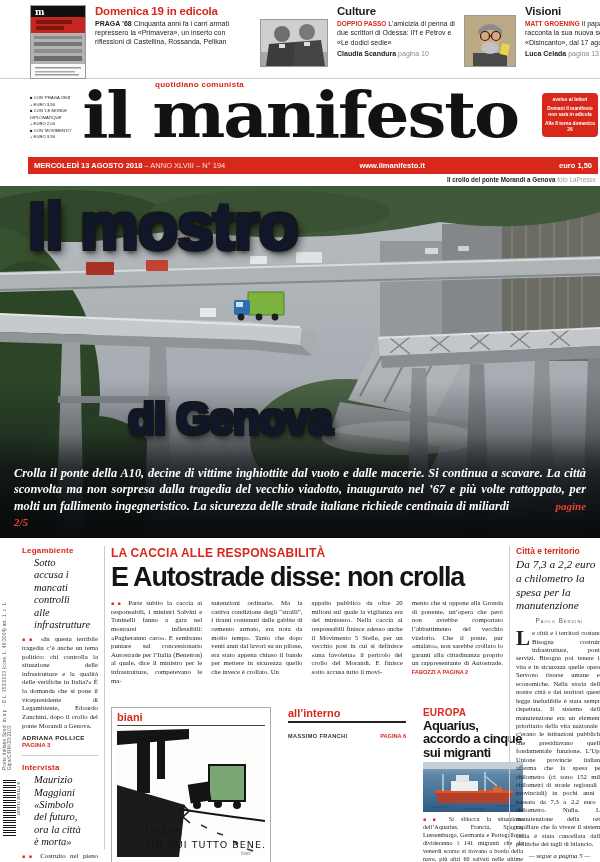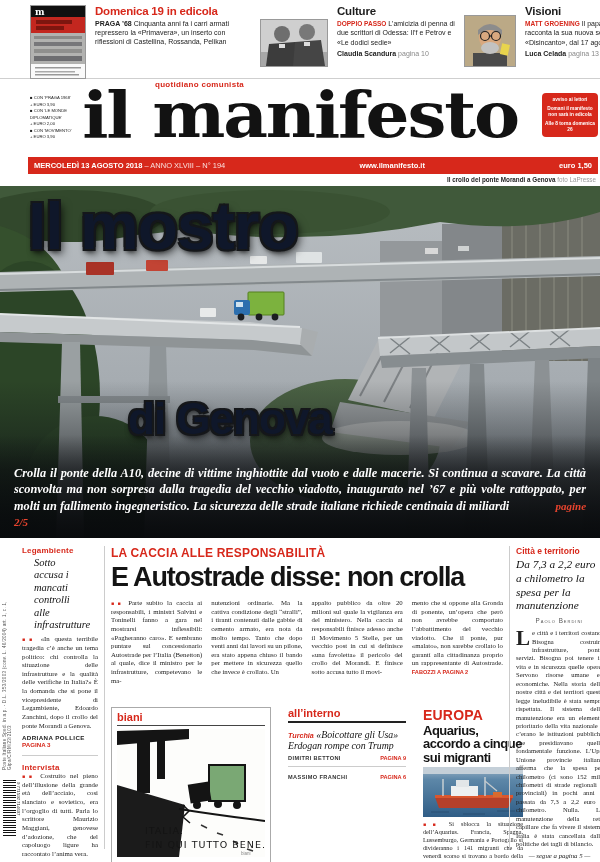--- a/index.html
+++ b/index.html
@@ -326,20 +326,21 @@
         <div class="body-txt">
           <span class="mark">■■</span>
           <span>«In questa terribile tragedia c’è anche un tema politico: chi controlla la situazione delle infrastrutture e la qualità delle verifiche in Italia?» È la domanda che si pone il vicepresidente di Legambiente, Edoardo Zanchini, dopo il crollo del ponte Morandi a Genova.</span>
         </div>
         <div class="rail-byline">ADRIANA POLLICE</div>
         <div class="rail-page">PAGINA 3</div>
       </div>
       <div class="hdiv"></div>
       <div>
         <div class="kicker">Intervista</div>
+        <div class="it-title">Maurizio Maggiani «Simbolo del futuro, ora la città è morta»</div>
         <div class="body-txt">
           <span class="mark">■■</span>
           <span>Costruito nel pieno dell’illusione della grande età dell’acciaio, così slanciato e sovietico, era l’orgoglio di tutti. Parla lo scrittore Maurizio Maggiani, genovese d’adozione, che del capoluogo ligure ha raccontato l’anima vera.</span>
         </div>
 
       </div>
     </div>
 
     <div class="vdiv"></div>
 
@@ -384,39 +385,29 @@
             </g>
             <text x="28" y="105" font-family="DejaVu Sans,sans-serif" font-size="9.5" letter-spacing="1" fill="#141414">ITALIA.</text>
             <text x="28" y="119" font-family="DejaVu Sans,sans-serif" font-size="9.5" letter-spacing="1" fill="#141414">FIN QUI TUTTO BENE.</text>
             <text x="124" y="126" font-size="4.5" fill="#888">biani</text>
           </svg>
         </div>
 
         <div class="interno">
           <div class="box-head">all’interno</div>
           <div class="ai-item">
-            <div class="ai-title">
-              <span class="ai-kicker">Turchia</span>
-              <span>«Boicottare gli Usa» Erdogan rompe con Trump</span>
-            </div>
-            <div class="ai-meta">
-              <span class="ai-name">DIMITRI BETTONI</span>
-              <span class="ai-page">PAGINA 9</span>
-            </div>
-          </div>
-          <div class="ai-item">
             <div class="ai-meta">
               <span class="ai-name">MASSIMO FRANCHI</span>
               <span class="ai-page">PAGINA 6</span>
             </div>
           </div>
         </div>
 
         <div class="europa">
-          <div class="kicker" style="font-size:14px;">EUROPA</div>
+          <div class="kicker" style="font-size:10px;">EUROPA</div>
           <div class="eu-headline">Aquarius, accordo a cinque sui migranti</div>
           <svg width="100" height="50" viewBox="0 0 100 50" style="display:block;margin:2px 0 3px;">
             <defs>
                 <linearGradient id="sea" x1="0" y1="0" x2="0" y2="1">
               <stop offset="0" stop-color="#9db4c6"></stop>
                   <stop offset=".25" stop-color="#5d87a8"></stop>
                   <stop offset="1" stop-color="#2f5d86"></stop>
             </linearGradient>
               </defs>
             <rect width="100" height="50" fill="url(#sea)"></rect>

